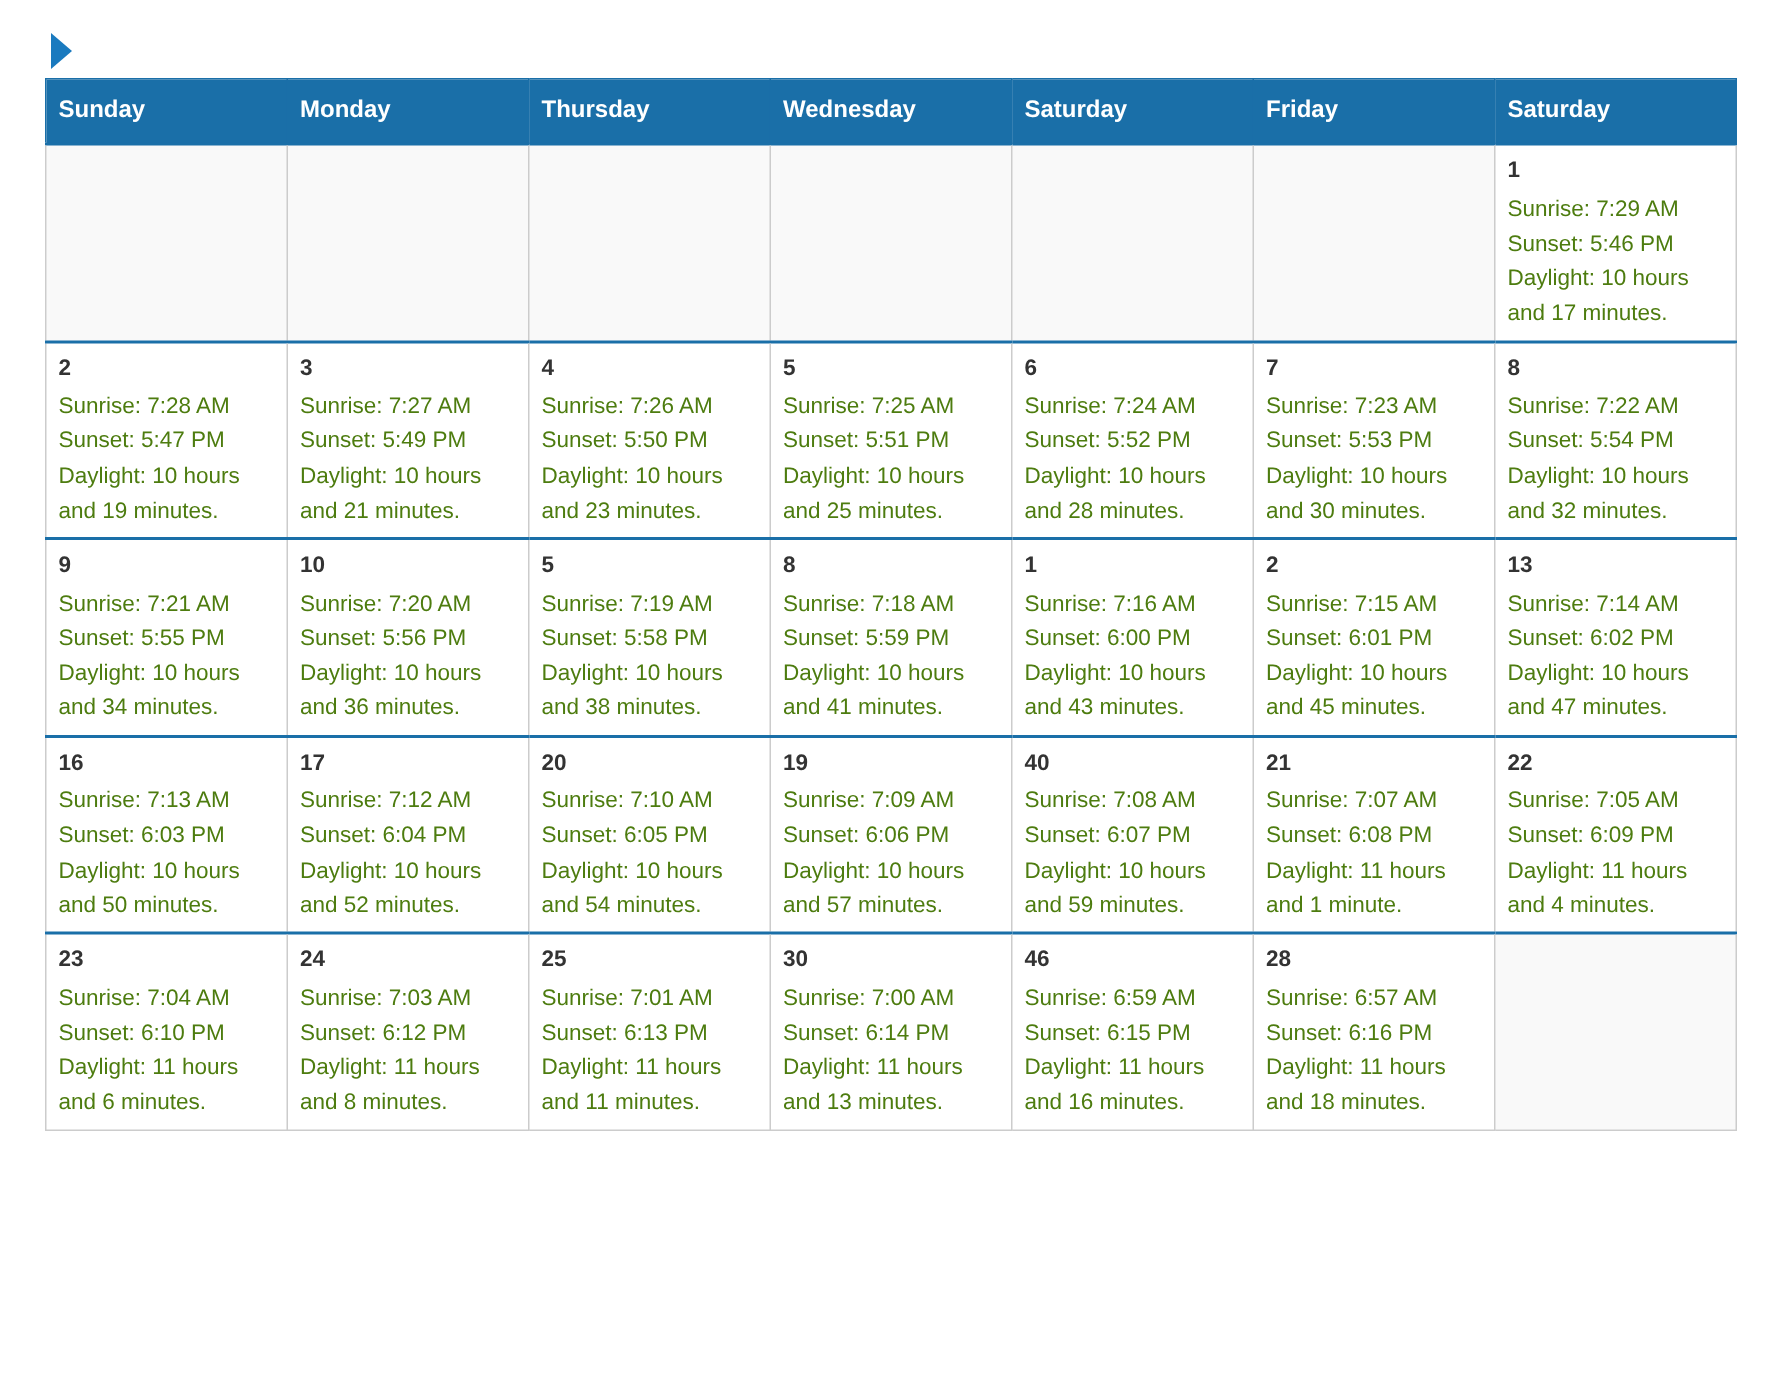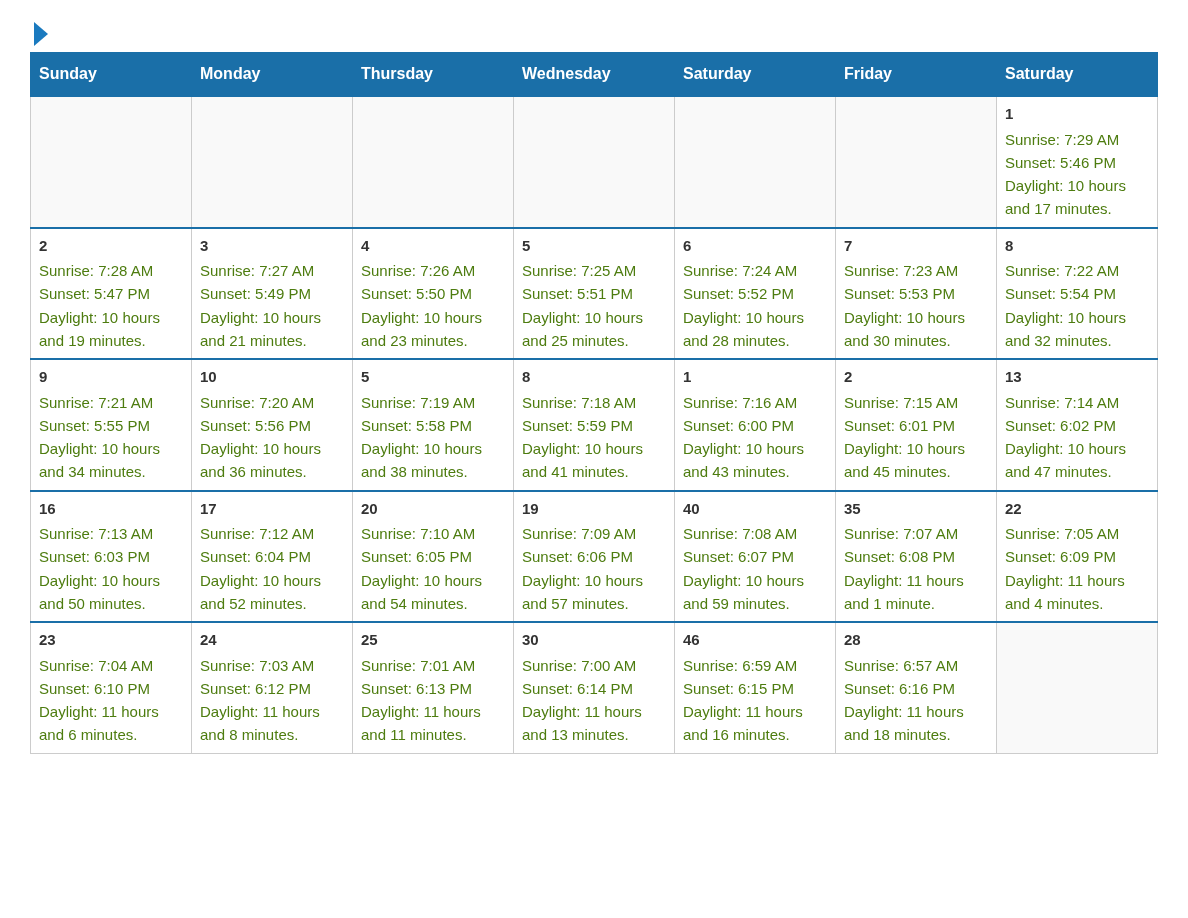--- a/index.html
+++ b/index.html
@@ -217,21 +217,21 @@
         </td>
         <td>
           <span class="day-number">19</span>
           <div class="day-info">Sunrise: 7:09 AM<br>Sunset: 6:06 PM<br>Daylight: 10 hours and 57 minutes.</div>
         </td>
         <td>
           <span class="day-number">40</span>
           <div class="day-info">Sunrise: 7:08 AM<br>Sunset: 6:07 PM<br>Daylight: 10 hours and 59 minutes.</div>
         </td>
         <td>
-          <span class="day-number">35</span>
+          <span class="day-number">21</span>
           <div class="day-info">Sunrise: 7:07 AM<br>Sunset: 6:08 PM<br>Daylight: 11 hours and 1 minute.</div>
         </td>
         <td>
           <span class="day-number">22</span>
           <div class="day-info">Sunrise: 7:05 AM<br>Sunset: 6:09 PM<br>Daylight: 11 hours and 4 minutes.</div>
         </td>
       </tr>
       <tr>
         <td>
           <span class="day-number">23</span>

